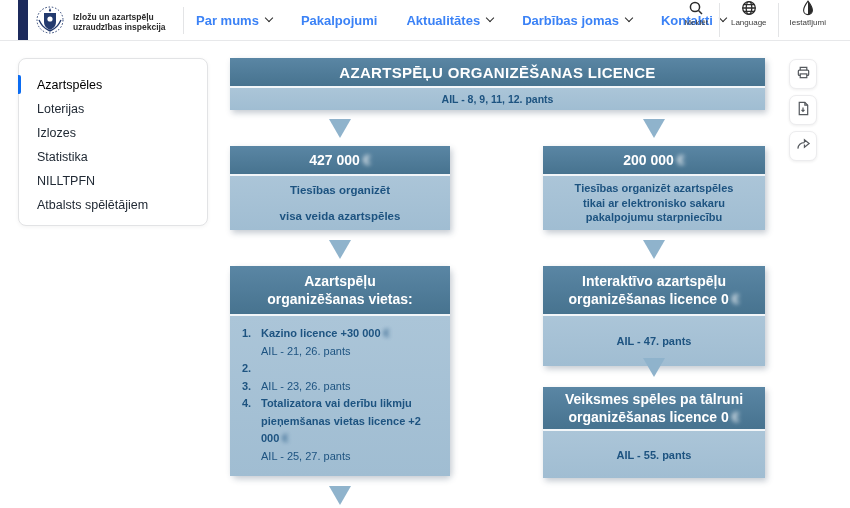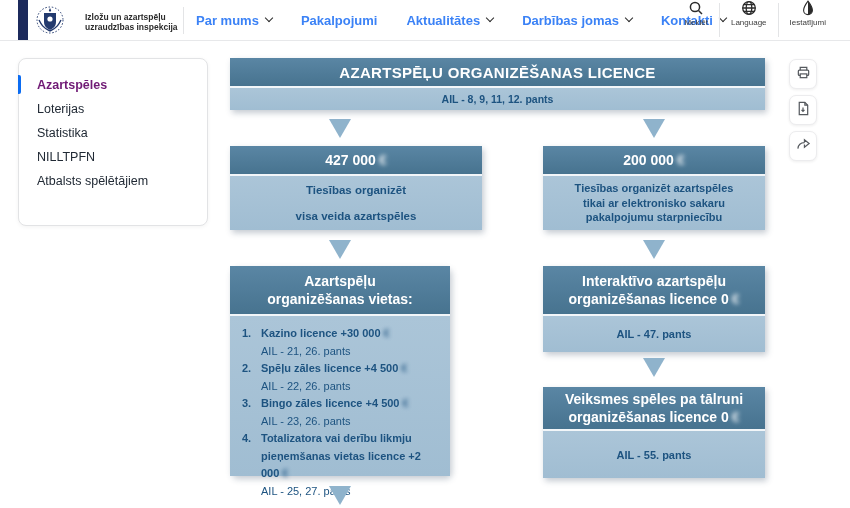--- a/index.html
+++ b/index.html
@@ -3,39 +3,39 @@
 <meta charset="utf-8">
 <style>
   * { margin:0; padding:0; box-sizing:border-box; }
   html,body { width:850px; height:508px; overflow:hidden; background:#fff;
     font-family:"Liberation Sans", sans-serif; }
 
   
   .header { position:absolute; left:0; top:0; width:850px; height:41px; background:#fff;
     border-bottom:1px solid #e7e8ea; z-index:5; }
   .navy-strip { position:absolute; left:18px; top:0; width:10px; height:40px; background:#1c2a5c; }
-  .logo-wrap { position:absolute; left:34px; top:4px; display:flex; align-items:center; gap:19px; }
+  .logo-wrap { position:absolute; left:34px; top:4px; display:flex; align-items:center; gap:7px; }
   .logo-text { font-size:8.5px; line-height:10.5px; color:#2b2b2b; font-weight:600; }
   .logo-sep { position:absolute; left:183px; top:7px; width:1px; height:27px; background:#e3e4e6; }
   .nav { position:absolute; left:196px; top:0; height:40px; display:flex; align-items:center; gap:29px; }
   .nav-item { font-size:13px; font-weight:600; color:#3b82f6; display:flex; align-items:center; cursor:pointer; white-space:nowrap; }
   .chev { width:6px; height:6px; border-right:1.6px solid #2b2b2b; border-bottom:1.6px solid #2b2b2b;
     transform:rotate(45deg); display:inline-block; margin-left:7px; margin-top:-4px; }
   .tools { position:absolute; right:13px; top:0; height:40px; display:flex; align-items:stretch; }
   .tool { display:flex; flex-direction:column; align-items:center; padding:0 11px; cursor:pointer; }
   .tool-label { font-size:8px; color:#3c3c3c; margin-top:2px; }
   .tool-sep { width:1px; background:#e3e4e6; margin:3px 0; }
   .tool svg { display:block; }
 
   
   .sidebar { position:absolute; left:18px; top:58px; width:190px; height:168px; background:#fff;
     border:1px solid #e2e3e5; border-radius:8px; box-shadow:0 1px 4px rgba(0,0,0,.05); padding-top:14px; }
   .side-item { position:relative; height:24px; display:flex; align-items:center; padding-left:18px;
     font-size:12.5px; color:#212a35; cursor:pointer; }
-  .side-item.active { color:#701a75; font-weight:700; }
+  .side-item.active { color:#000000; font-weight:400; }
   .active-bar { position:absolute; left:-1px; top:2px; width:3px; height:19px; background:#0b6cf2; border-radius:0 2px 2px 0; }
 
   
   .fbox { position:absolute; box-shadow:2px 3px 6px rgba(45,70,95,.28); }
   .fhead { background:linear-gradient(#5a86a4,#47738f); color:#fff; font-weight:700; text-align:center;
     display:flex; flex-direction:column; justify-content:center; border-bottom:2px solid #f2f6f9; }
   .fbody { background:linear-gradient(#abc5d8,#a0bdd2); color:#1d5380; text-align:center;
     display:flex; flex-direction:column; justify-content:center; }
   .arrow { position:absolute; width:0; height:0; border-left:11px solid transparent;
     border-right:11px solid transparent; border-top:19px solid #8fb3cc; }
@@ -138,39 +138,42 @@
 
 <div class="sidebar">
   <div class="side-item active">
     <span class="active-bar"></span>
     <span>Azartspēles</span>
   </div>
   <div class="side-item">
       <span>Loterijas</span>
     </div>
   <div class="side-item">
+      <span>Izlozes</span>
+    </div>
+  <div class="side-item">
       <span>Statistika</span>
     </div>
   <div class="side-item">
       <span>NILLTPFN</span>
     </div>
   <div class="side-item">
       <span>Atbalsts spēlētājiem</span>
     </div>
 </div>
 
 <div class="fbox" style="left:230px; top:58px; width:535px;">
   <div class="fhead" style="height:30px; font-size:15px; letter-spacing:.3px;">AZARTSPĒĻU ORGANIZĒŠANAS LICENCE</div>
   <div class="fbody" style="height:22px; font-size:10.5px; font-weight:700;">AIL - 8, 9, 11, 12. pants</div>
 </div>
 
 <div class="arrow" style="left:329px; top:119px;"></div>
 <div class="arrow" style="left:643px; top:119px;"></div>
 
-<div class="fbox" style="left:230px; top:146px; width:252px;">
+<div class="fbox" style="left:230px; top:146px; width:220px;">
   <div class="fhead" style="height:30px; font-size:14px;">
     <span><span>427 000</span><span class="euro">€</span></span>
   </div>
   <div class="fbody" style="height:54px; font-size:11.5px; font-weight:700; line-height:15px;gap:11px;">
     <span>Tiesības organizēt</span>
     <span>visa veida azartspēles</span>
   </div>
 </div>
 
 <div class="fbox" style="left:543px; top:146px; width:222px;">
@@ -195,48 +198,43 @@
   <div class="fbody list-body" style="height:160px;">
     <div class="li-row">
       <span class="li-num">1.</span>
       <div>
           <div class="li-main"><span>Kazino licence +30 000</span><span class="euro">€</span></div>
         <div class="li-ref">AIL - 21, 26. pants</div>
         </div>
     </div>
     <div class="li-row">
       <span class="li-num">2.</span>
-      <div>
-          <div class="li-main"><span>Spēļu zāles licence +4 500</span><span class="euro">€</span></div>
-        <div class="li-ref">AIL - 22, 26. pants</div>
-        </div>
     </div>
     <div class="li-row">
       <span class="li-num">3.</span>
       <div>
-          <div class="li-main"><span>Bingo zāles licence +4 500</span><span class="euro">€</span></div>
         <div class="li-ref">AIL - 23, 26. pants</div>
         </div>
     </div>
     <div class="li-row">
       <span class="li-num">4.</span>
       <div>
           <div class="li-main"><span>Totalizatora vai derību likmju pieņemšanas vietas licence +2 000</span><span class="euro">€</span></div>
         <div class="li-ref">AIL - 25, 27. pants</div>
         </div>
     </div>
   </div>
 </div>
 
 <div class="fbox" style="left:543px; top:266px; width:222px;">
   <div class="fhead" style="height:50px; font-size:14px; line-height:18px;">
     <span>Interaktīvo azartspēļu</span>
     <span><span>organizēšanas licence 0</span><span class="euro">€</span></span>
   </div>
-  <div class="fbody" style="height:36px; font-size:11px; font-weight:600;">AIL - 47. pants</div>
+  <div class="fbody" style="height:50px; font-size:11px; font-weight:600;">AIL - 47. pants</div>
 </div>
 
 <div class="arrow" style="left:643px; top:358px;"></div>
 
 <div class="fbox" style="left:543px; top:387px; width:222px;">
   <div class="fhead" style="height:44px; font-size:14px; line-height:18px;">
     <span>Veiksmes spēles pa tālruni</span>
     <span><span>organizēšanas licence 0</span><span class="euro">€</span></span>
   </div>
   <div class="fbody" style="height:47px; font-size:11px; font-weight:600;">AIL - 55. pants</div>

